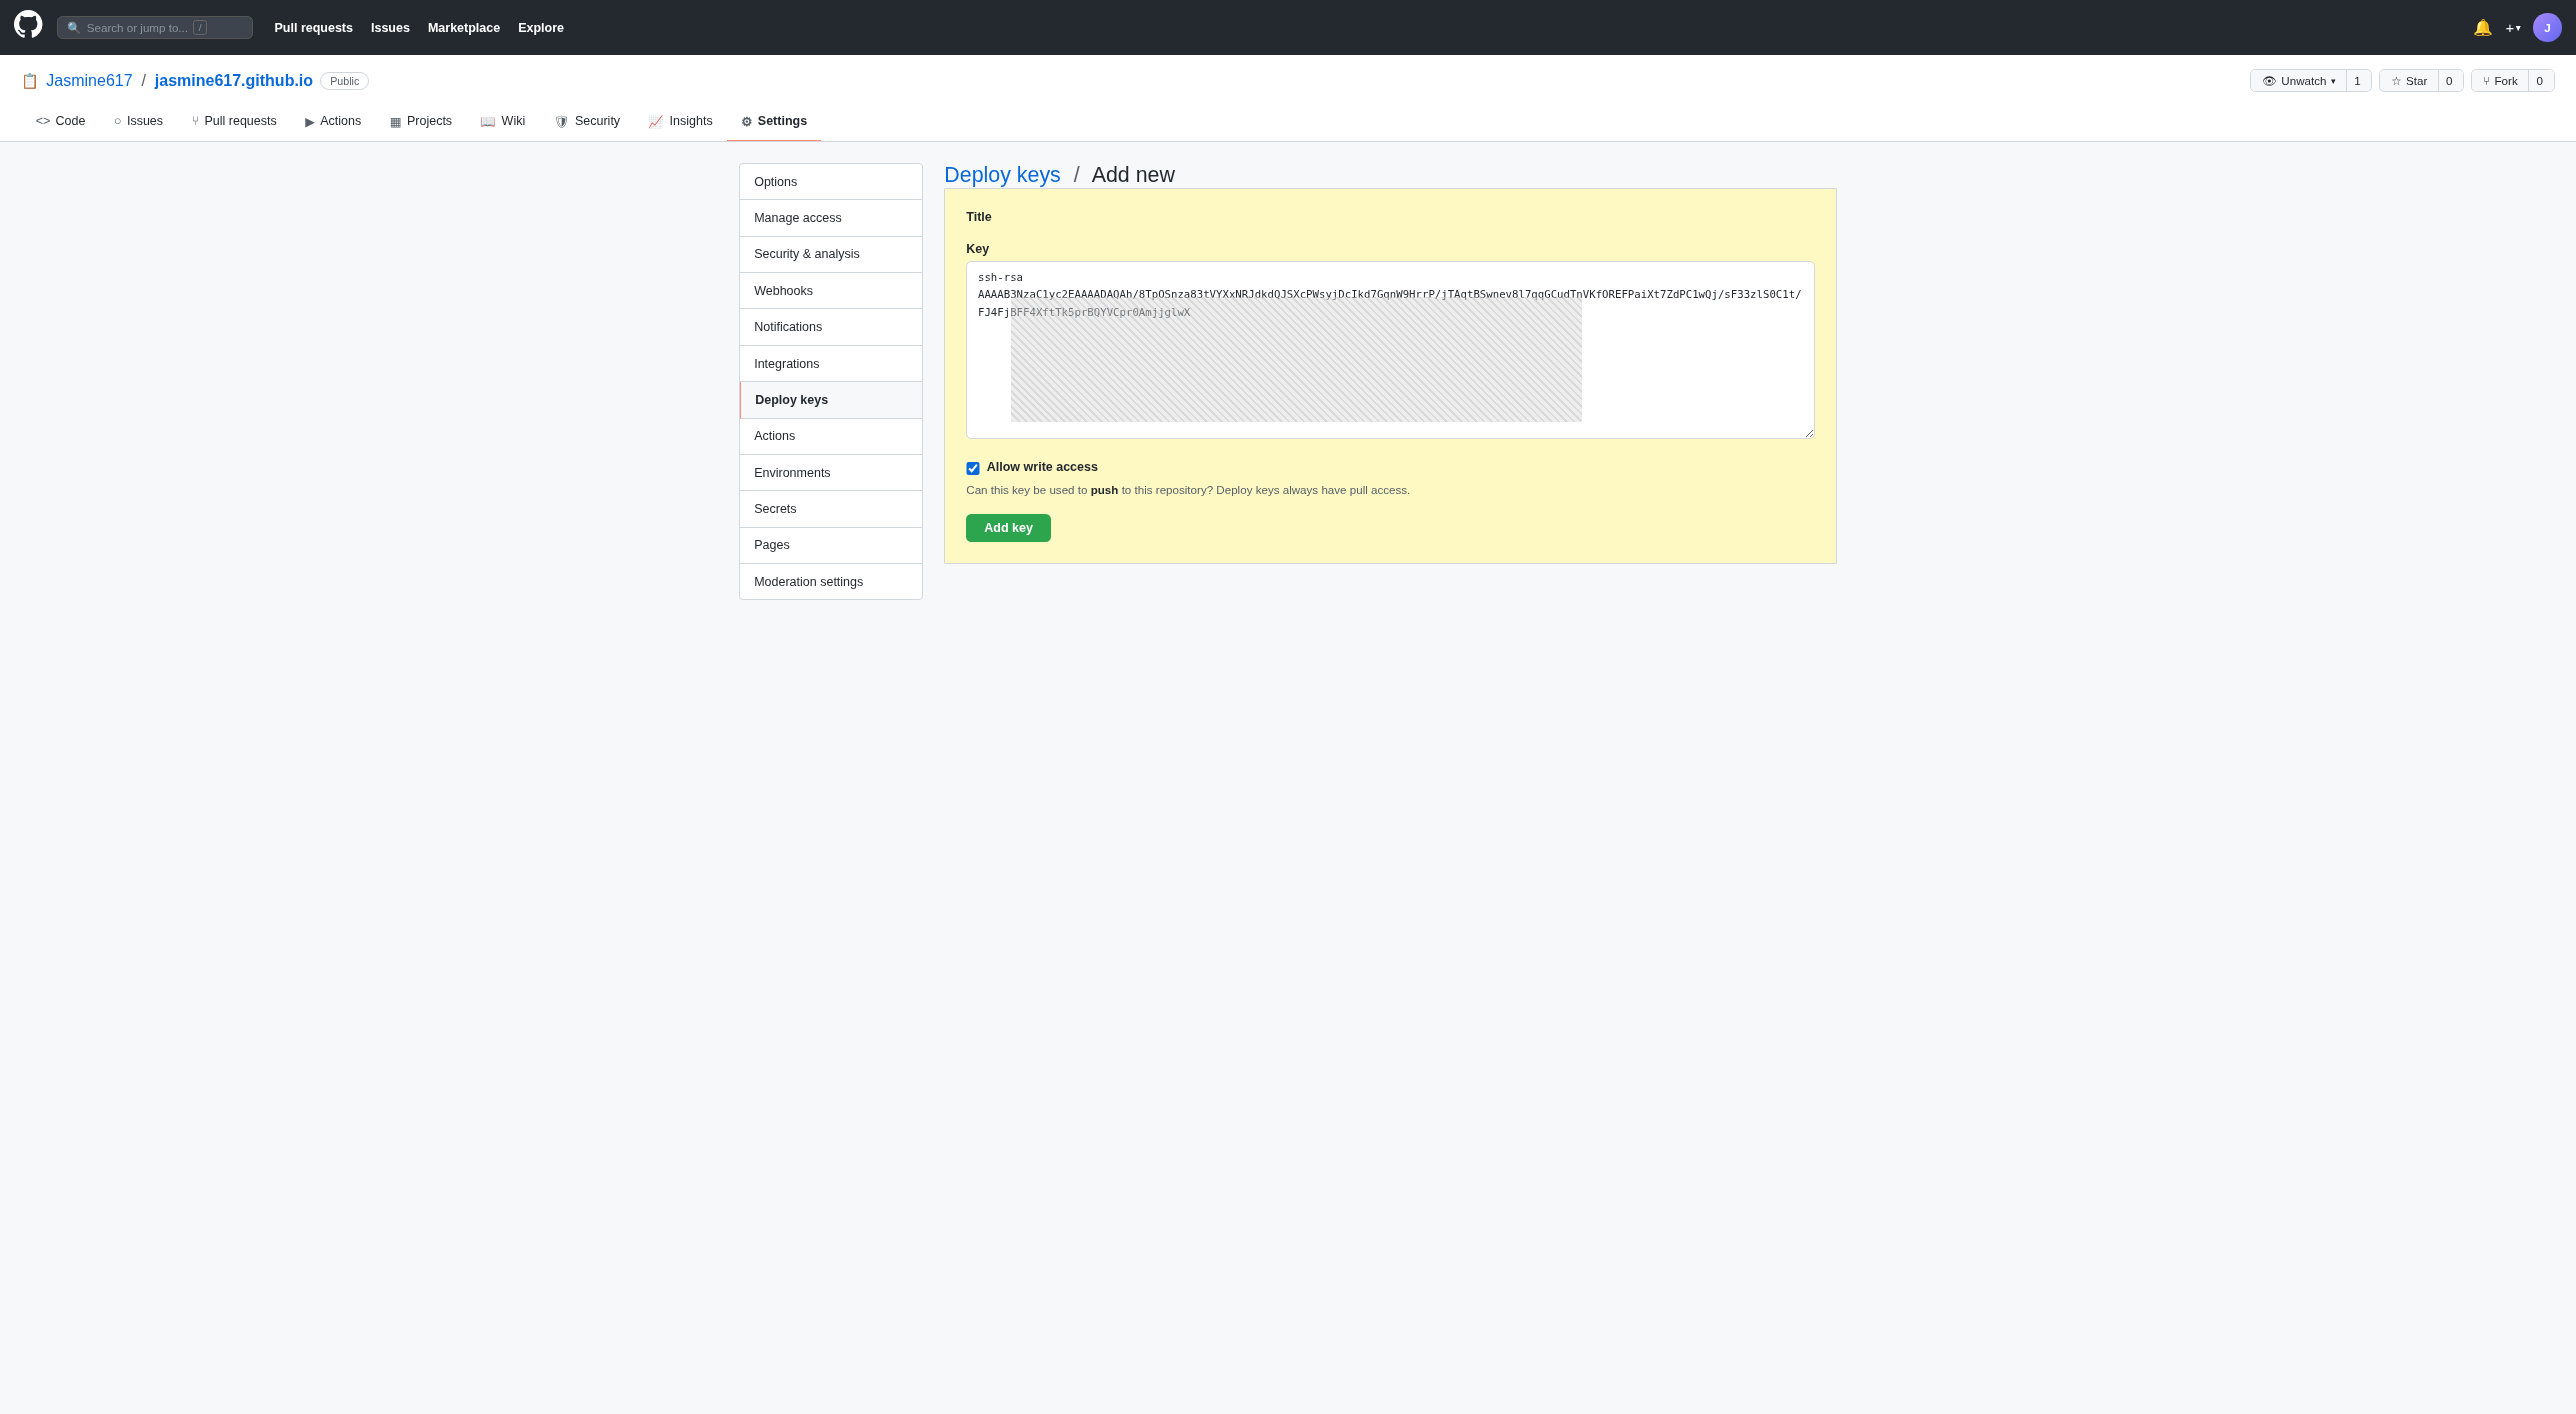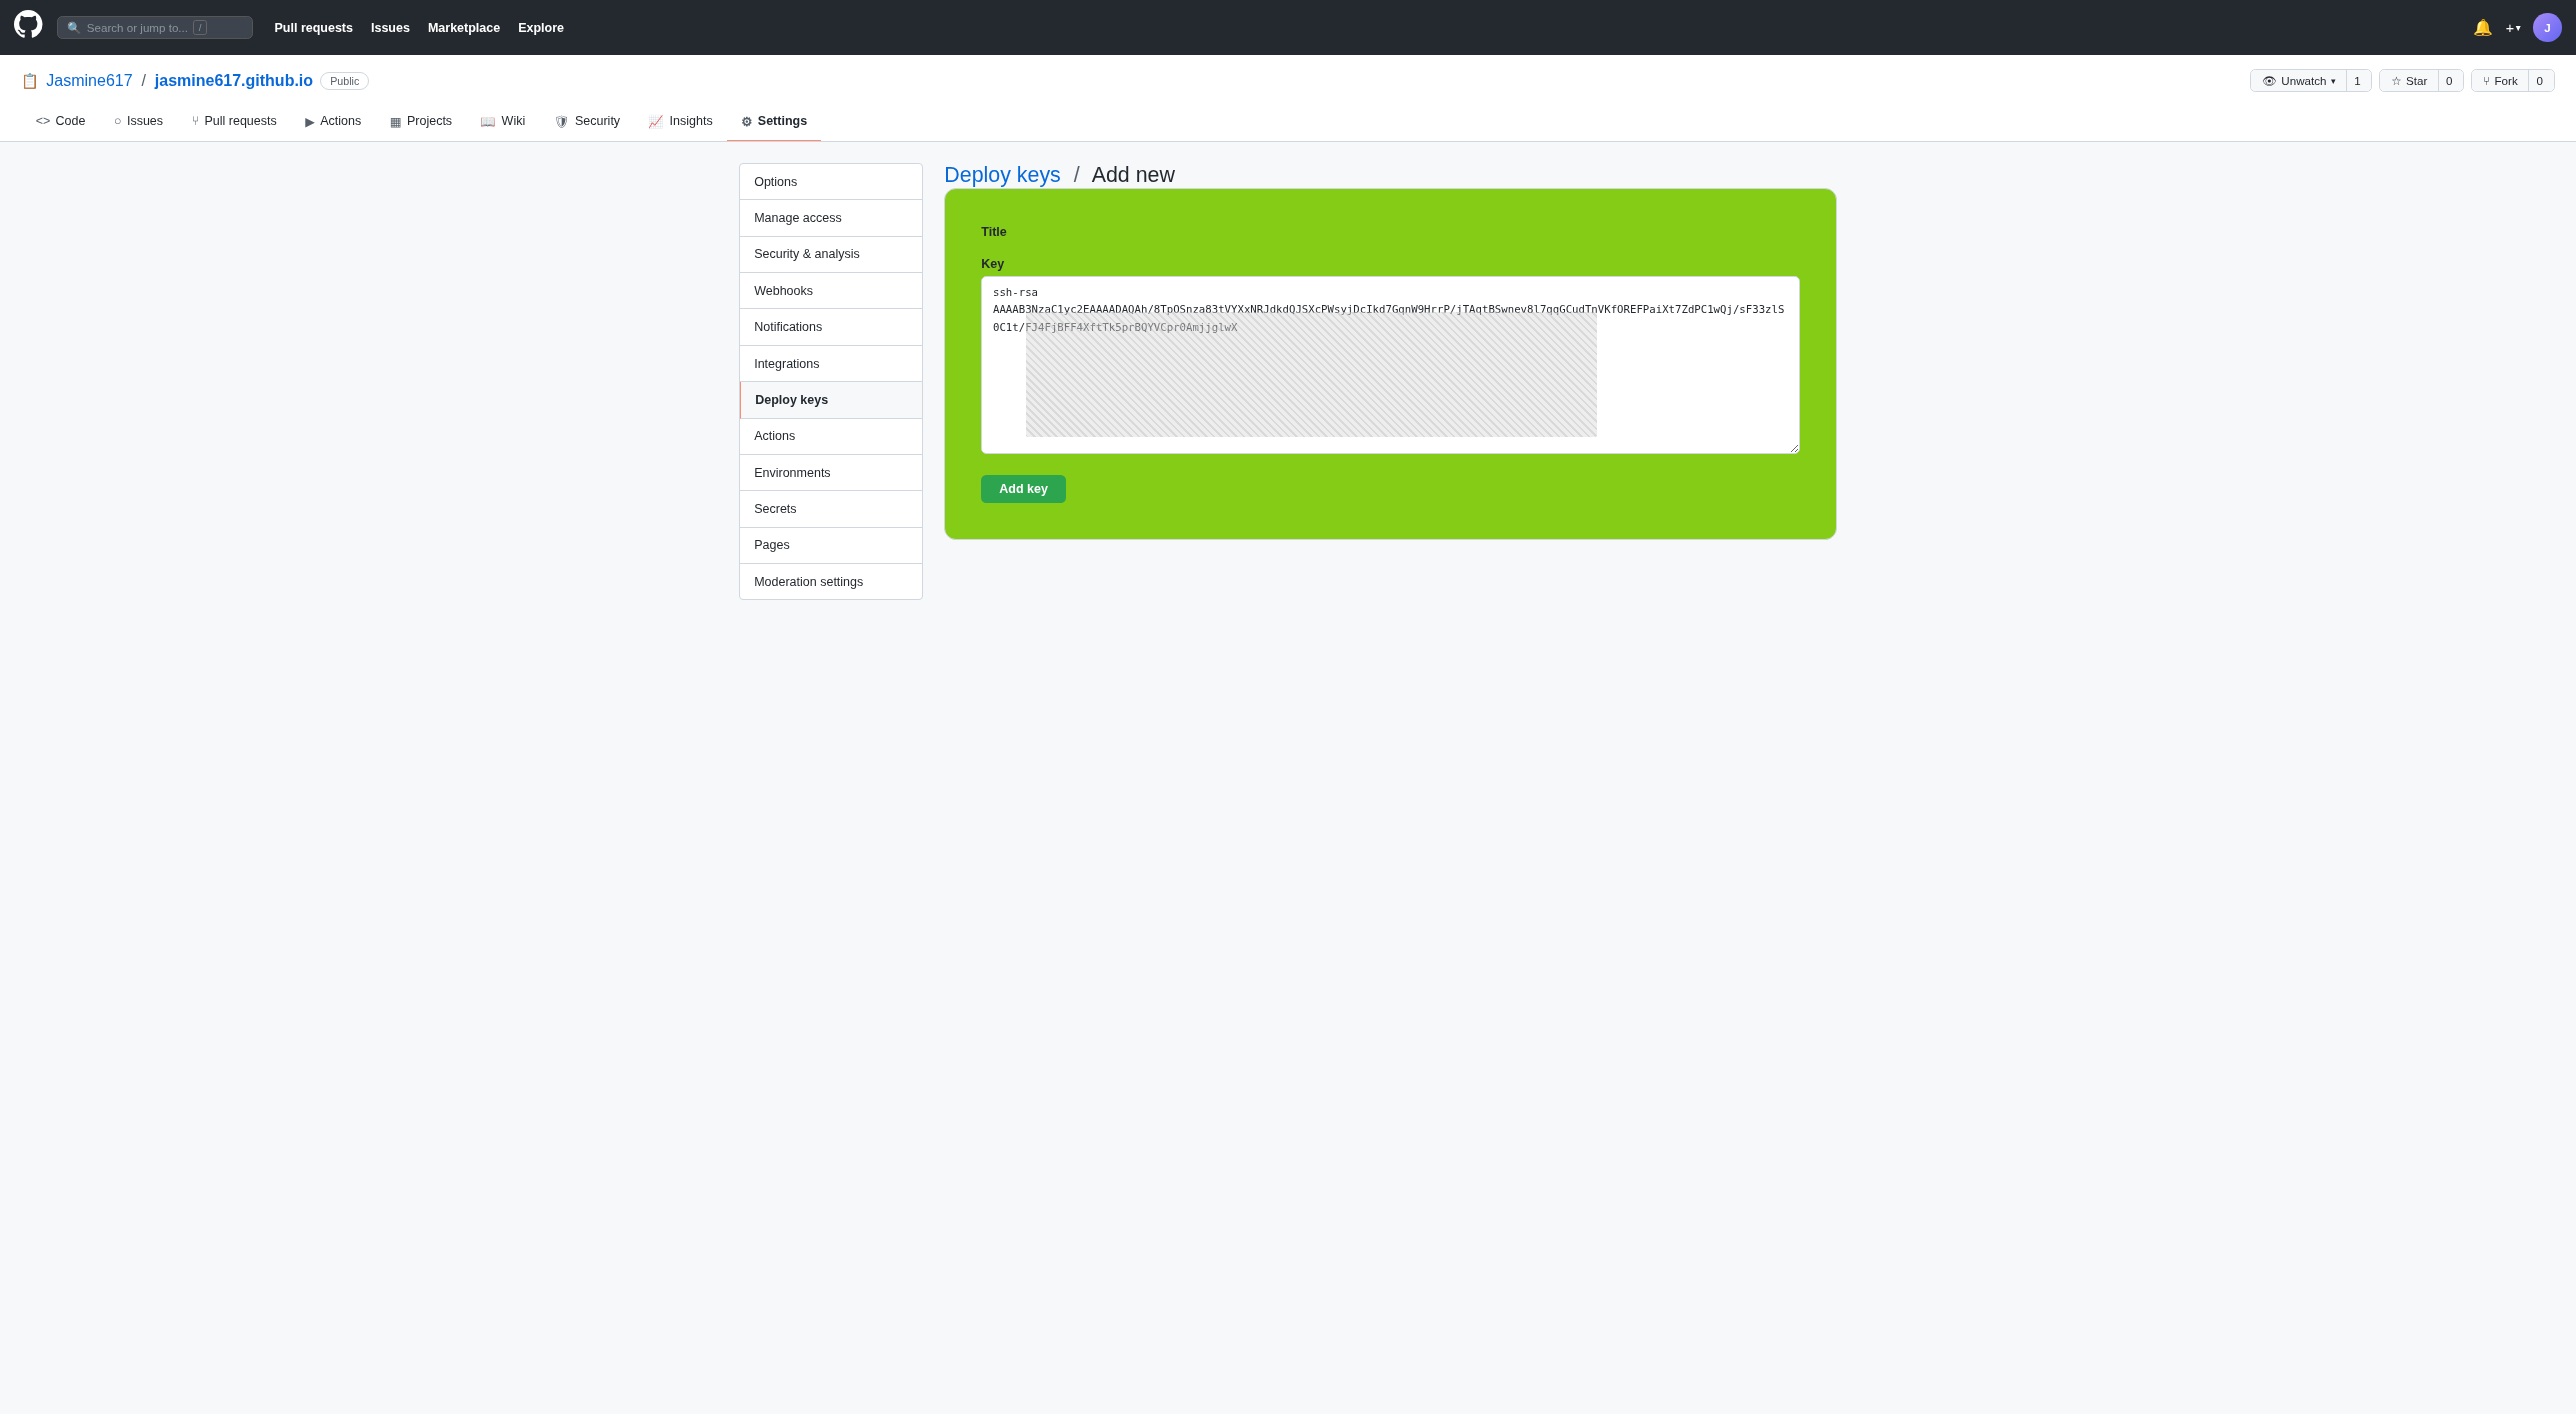--- a/index.html
+++ b/index.html
@@ -148,24 +148,24 @@
     .page-title {
       font-size: 21.4px;
       font-weight: 400;
       margin-bottom: 0;
       color: #24292f;
     }
     .page-title a { color: #0969da; text-decoration: none; }
     .page-title .sep { color: #57606a; margin: 0 7.1px; }
 
     .form-container {
-      background: #84cc16;
-      border: 0.9px solid #d0d7de;
-      border-radius: 12px;
-      padding: 36px;
+      background: #fef9c3;
+      border: 0.9px solid #d0d7de;
+      border-radius: 1px;
+      padding: 21px;
     }
 
     .form-group { margin-bottom: 18px; }
     .form-label {
       display: block;
       font-size: 12.5px;
       font-weight: 600;
       margin-bottom: 5.3px;
       color: #24292f;
     }
@@ -385,20 +385,31 @@
 
       <div class="form-group">
         <label class="form-label">Key</label>
         <div class="key-textarea-wrapper">
           <textarea class="form-textarea key-content" style="">ssh-rsa
 AAAAB3NzaC1yc2EAAAADAQAh/8TpOSnza83tVYXxNRJdkdQJSXcPWsyjDcIkd7GqnW9HrrP/jTAqtBSwnev8l7qqGCudTnVKfOREFPaiXt7ZdPC1wQj/sF33zlS0C1t/FJ4FjBFF4XftTk5prBQYVCpr0AmjjglwX</textarea>
           <div class="redacted-overlay"></div>
         </div>
       </div>
 
+      <div class="form-group">
+        <div class="checkbox-row">
+          <input type="checkbox" id="allow-write" checked="" style="">
+          <label for="allow-write" class="checkbox-label">Allow write access</label>
+        </div>
+        <p class="checkbox-desc">
+          <span>Can this key be used to</span>
+          <strong>push</strong>
+          <span>to this repository? Deploy keys always have pull access.</span>
+        </p>
+      </div>
 
       <button class="btn-green">Add key</button>
 
     </div>
   </main>
 
 </div>
 
 
 </body></html>

